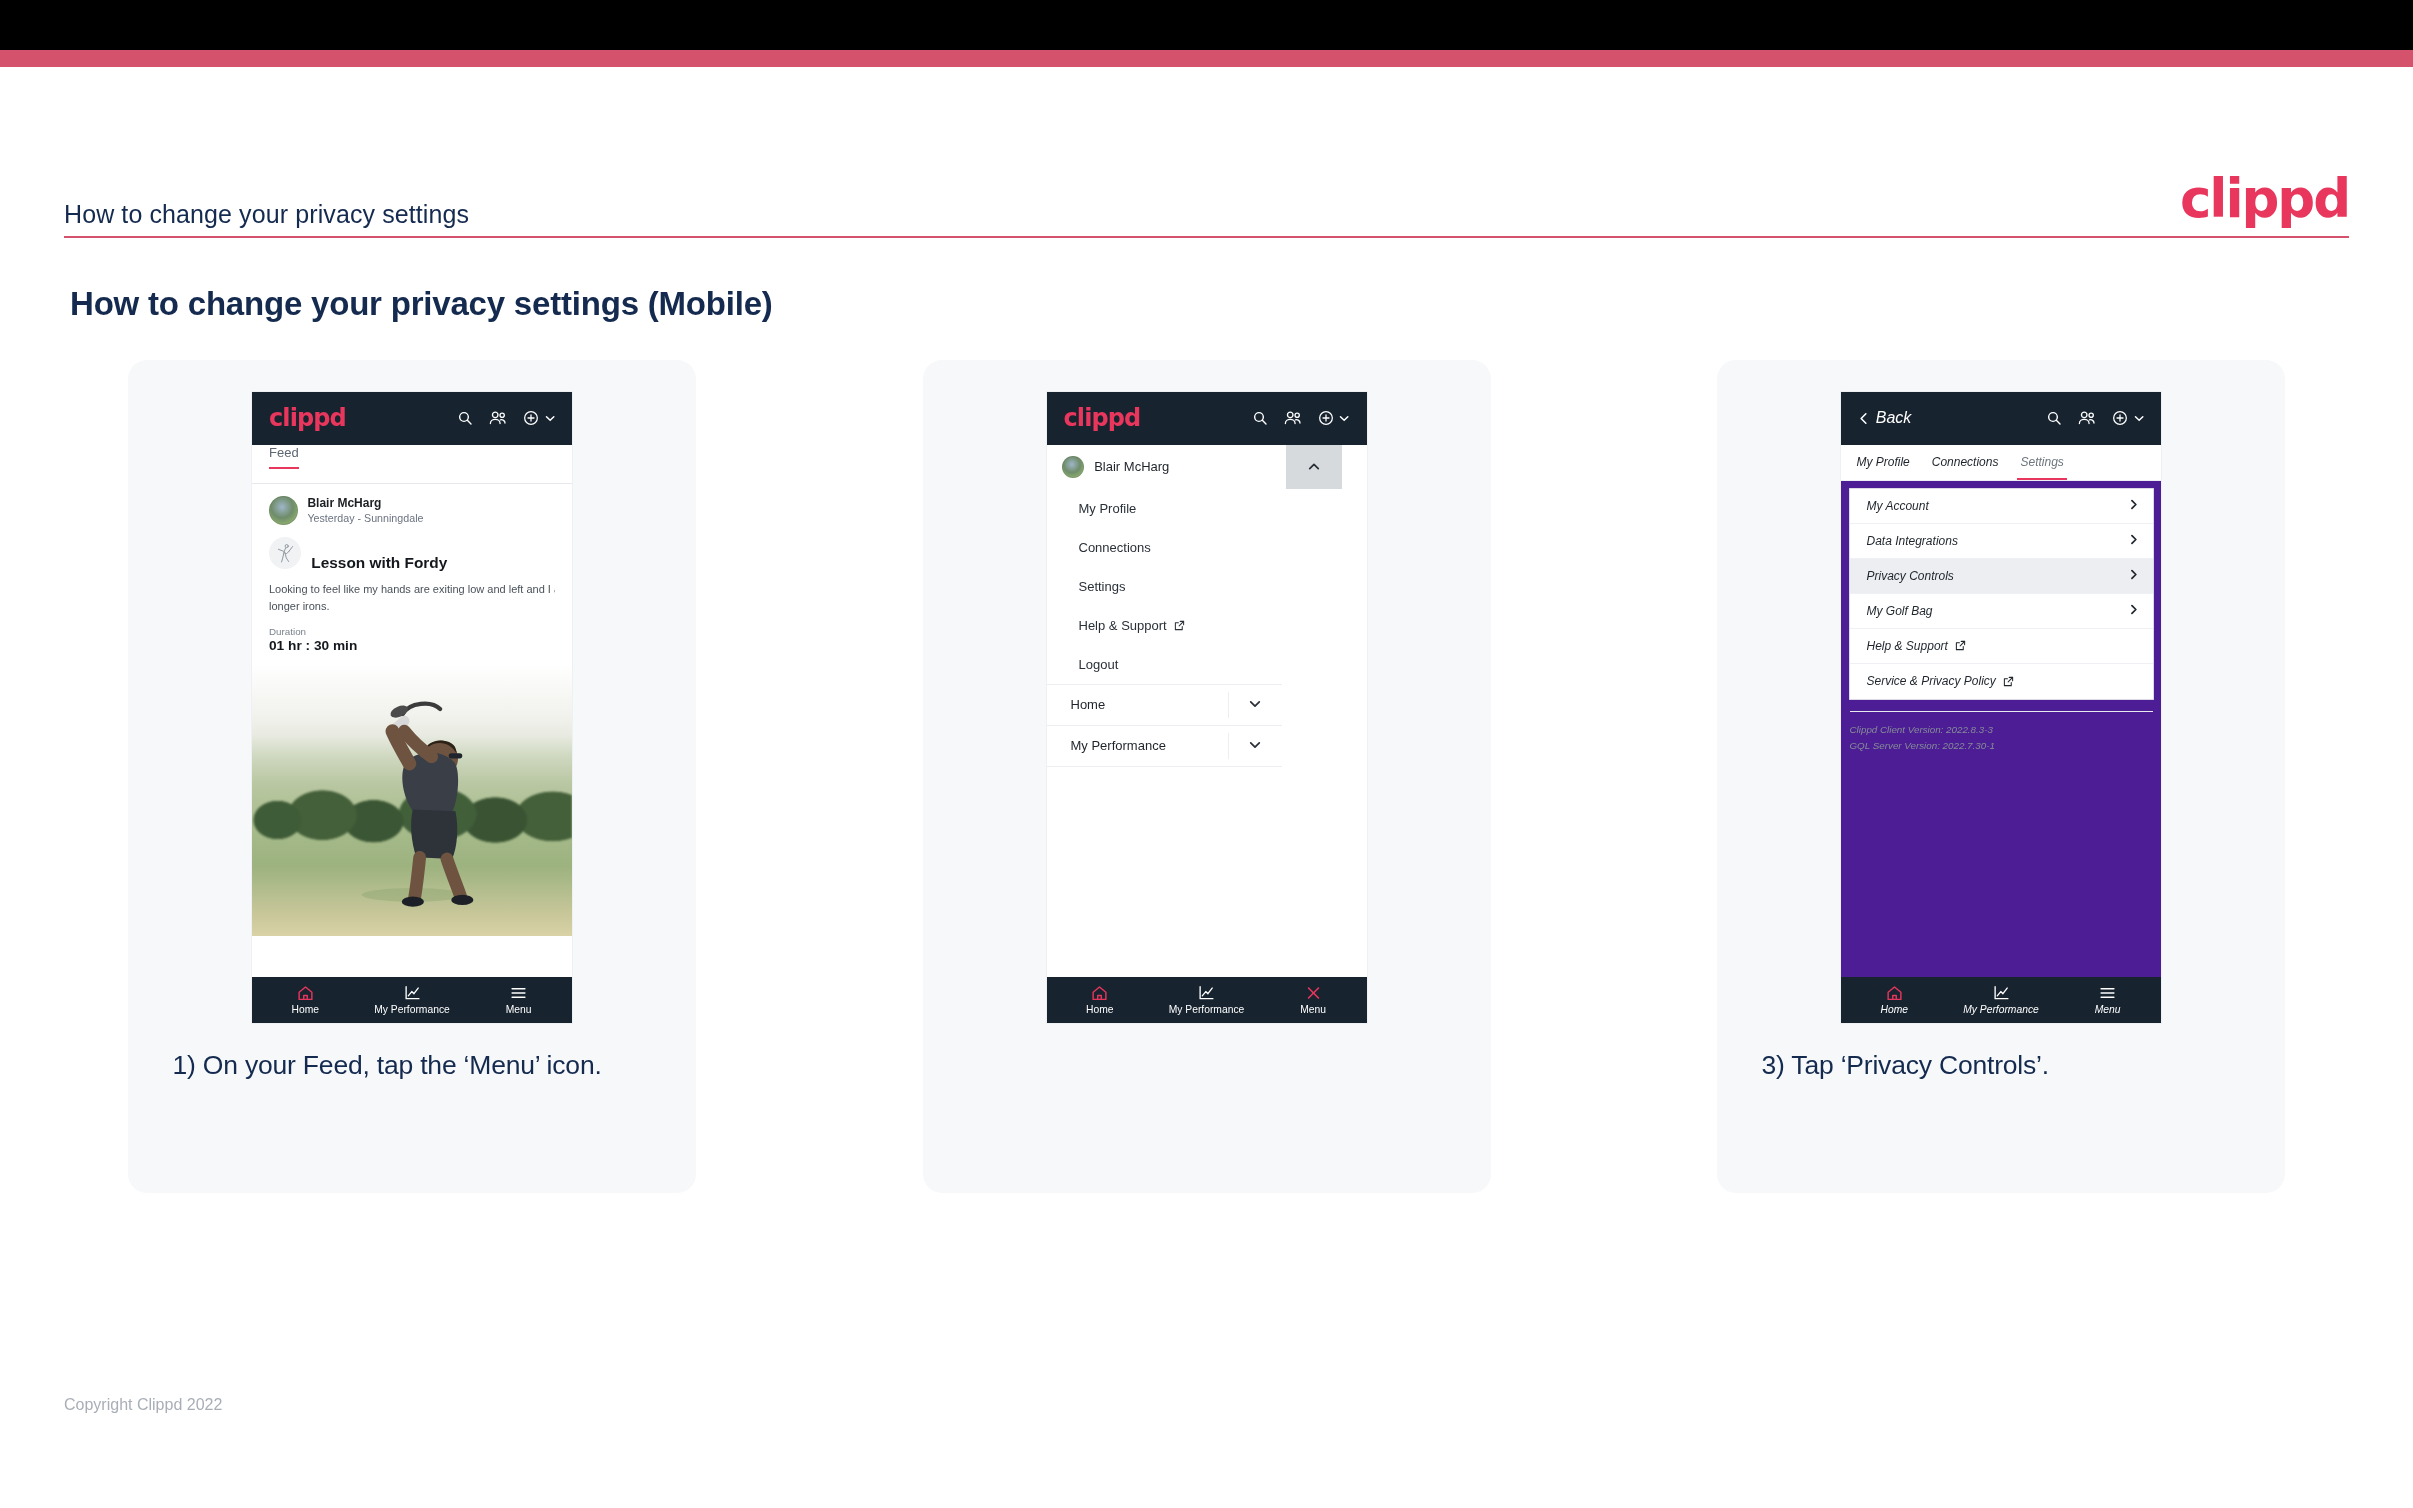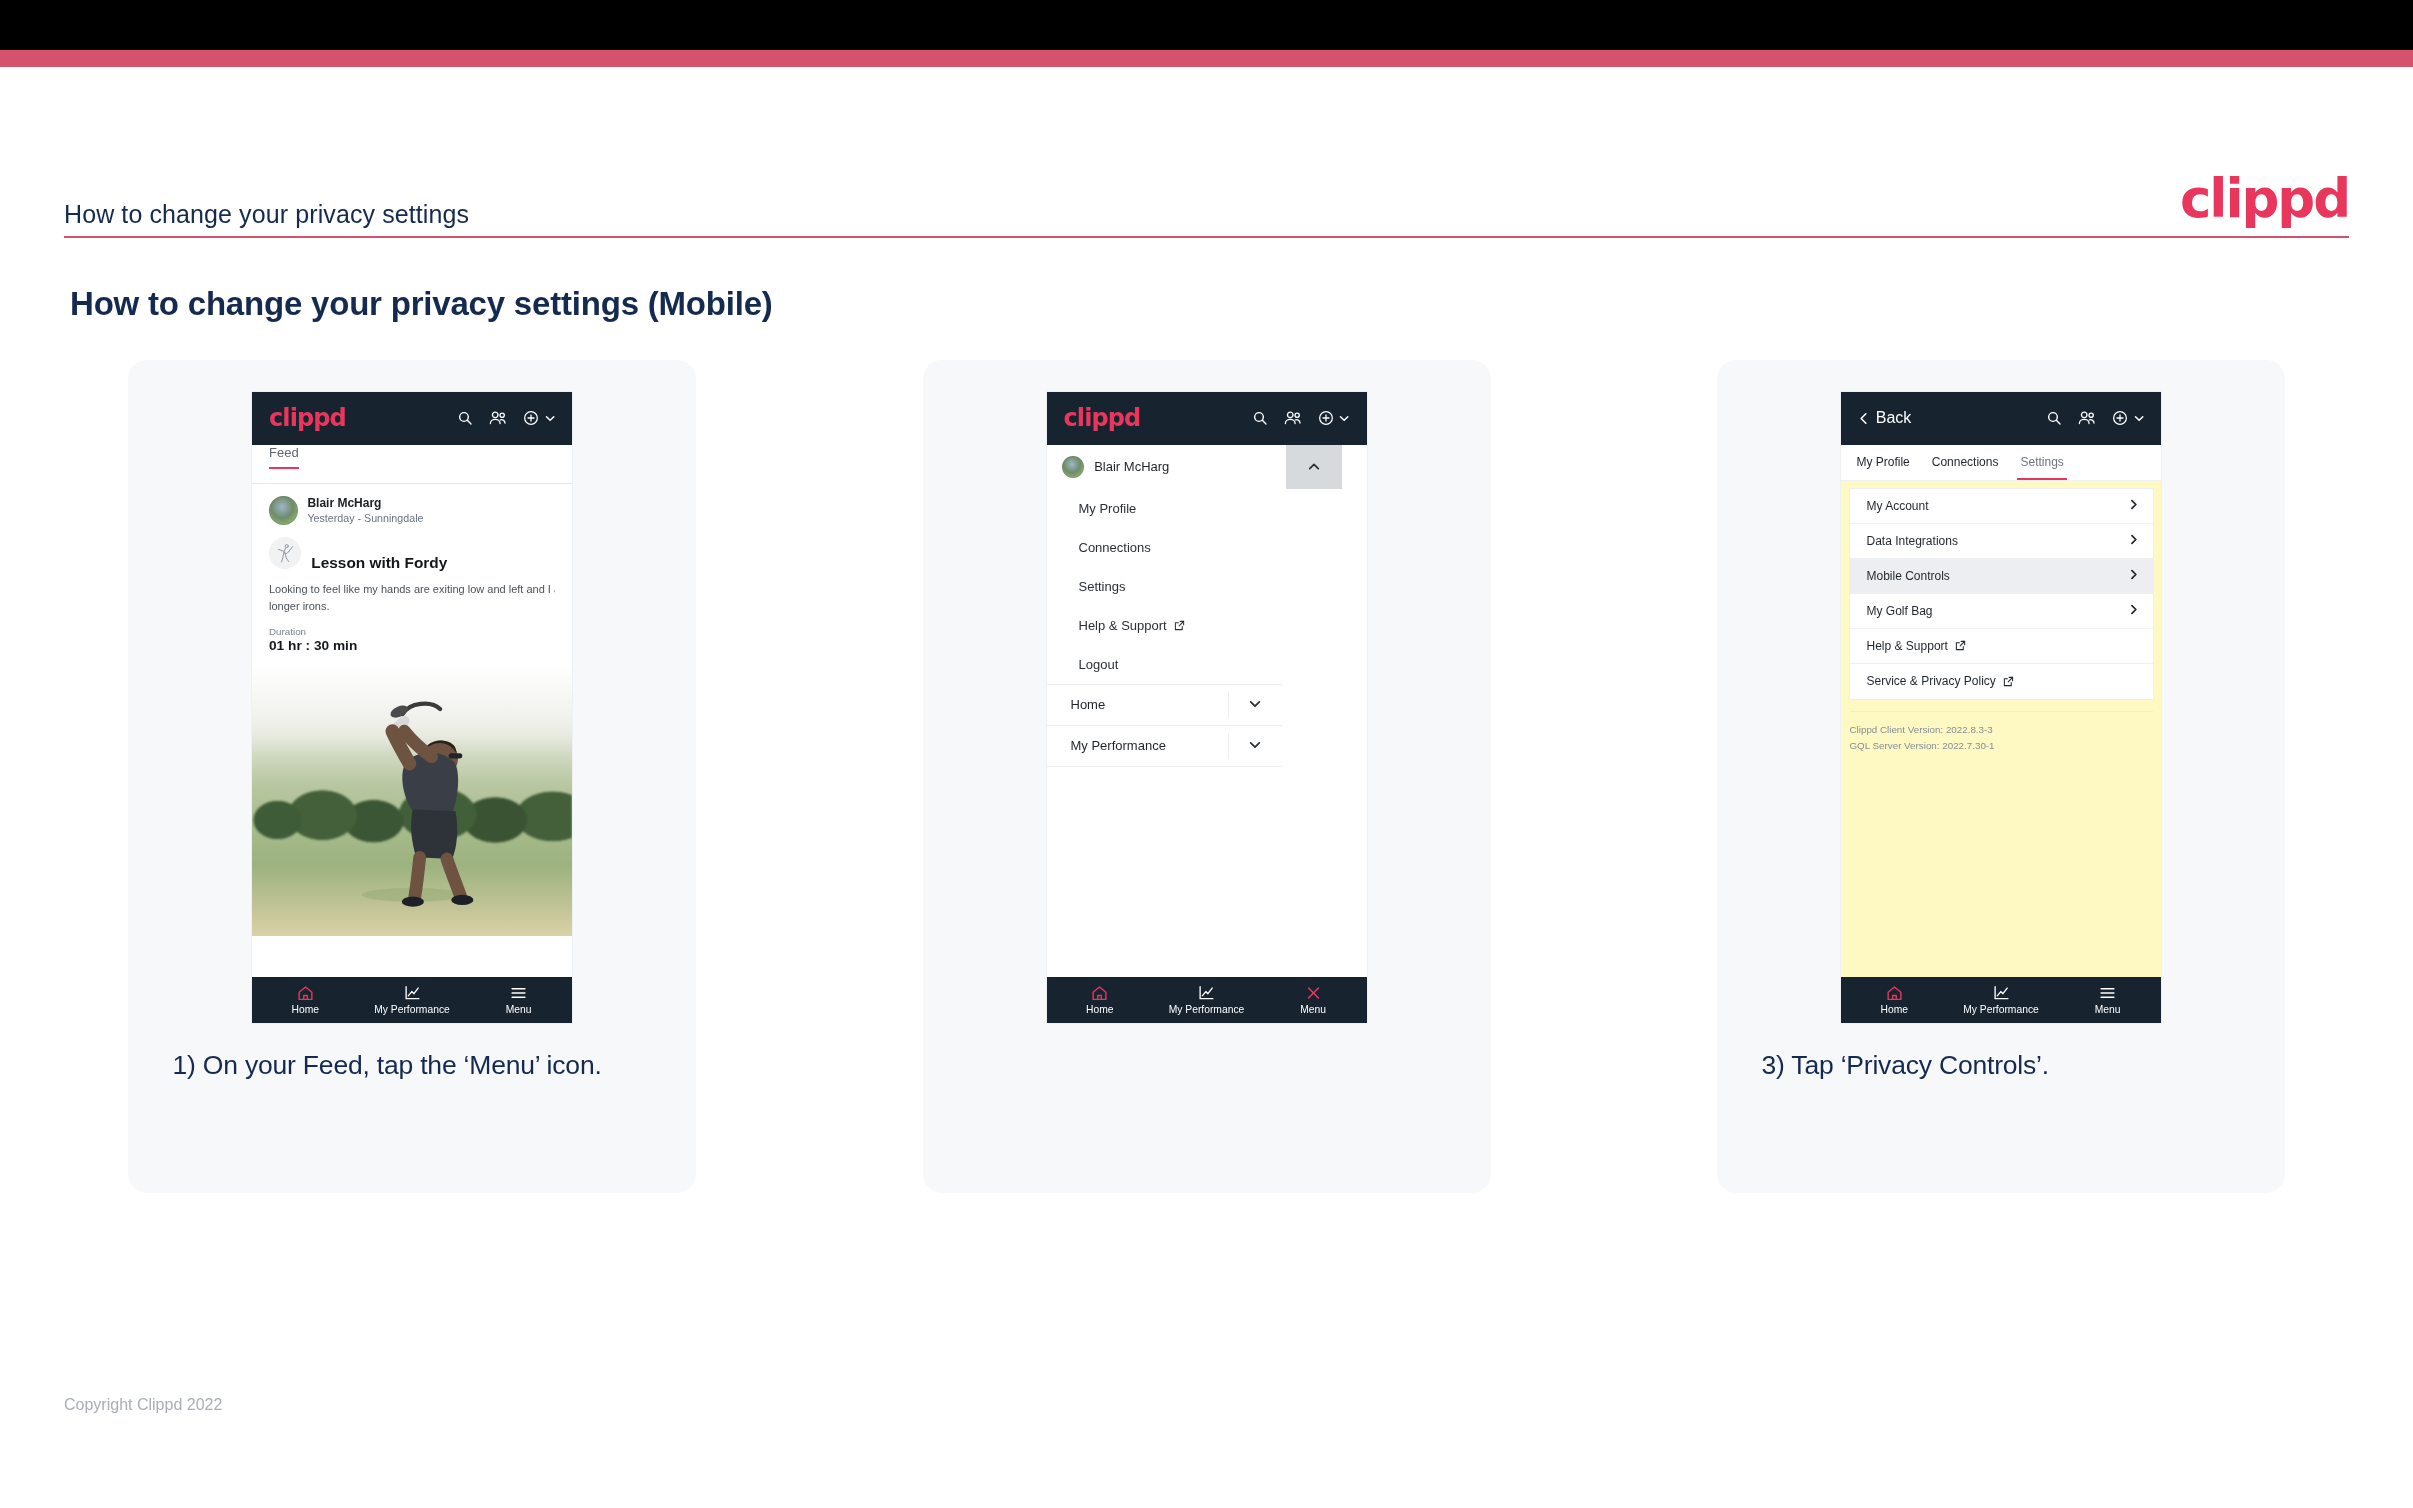--- a/index.html
+++ b/index.html
@@ -509,21 +509,21 @@
               <line x1="19" y1="4" x2="5" y2="18"></line>
             </svg>
           <span class="tablabel">Menu</span>
         </div>
       </div>
     </div>
 
   </div>
 
   <div class="card">
-    <div class="phone p3" style="background:#fef9c3;">
+    <div class="phone p3" style="background:#4c1d95;font-style:italic;">
 
       <div class="appbar">
         <div class="back">
           <svg width="11" height="13" viewBox="0 0 14 16" fill="none" stroke="#fff" stroke-width="2" stroke-linecap="round" stroke-linejoin="round">
               <polyline points="10,2 4,8 10,14"></polyline>
             </svg>
           <span>Back</span>
         </div>
         <div class="icons">
           <span>
@@ -572,21 +572,21 @@
         </div>
         <div class="srow">
           <span>Data Integrations</span>
           <span class="chev-r">
             <svg width="11" height="11" viewBox="0 0 14 14" fill="none" stroke="#20262d" stroke-width="2.2" stroke-linecap="round" stroke-linejoin="round">
                 <polyline points="5,2 10,7 5,12"></polyline>
               </svg>
           </span>
         </div>
         <div class="srow active">
-          <span>Mobile Controls</span>
+          <span>Privacy Controls</span>
           <span class="chev-r">
             <svg width="11" height="11" viewBox="0 0 14 14" fill="none" stroke="#20262d" stroke-width="2.2" stroke-linecap="round" stroke-linejoin="round">
                 <polyline points="5,2 10,7 5,12"></polyline>
               </svg>
           </span>
         </div>
         <div class="srow">
           <span>My Golf Bag</span>
           <span class="chev-r">
             <svg width="11" height="11" viewBox="0 0 14 14" fill="none" stroke="#20262d" stroke-width="2.2" stroke-linecap="round" stroke-linejoin="round">

